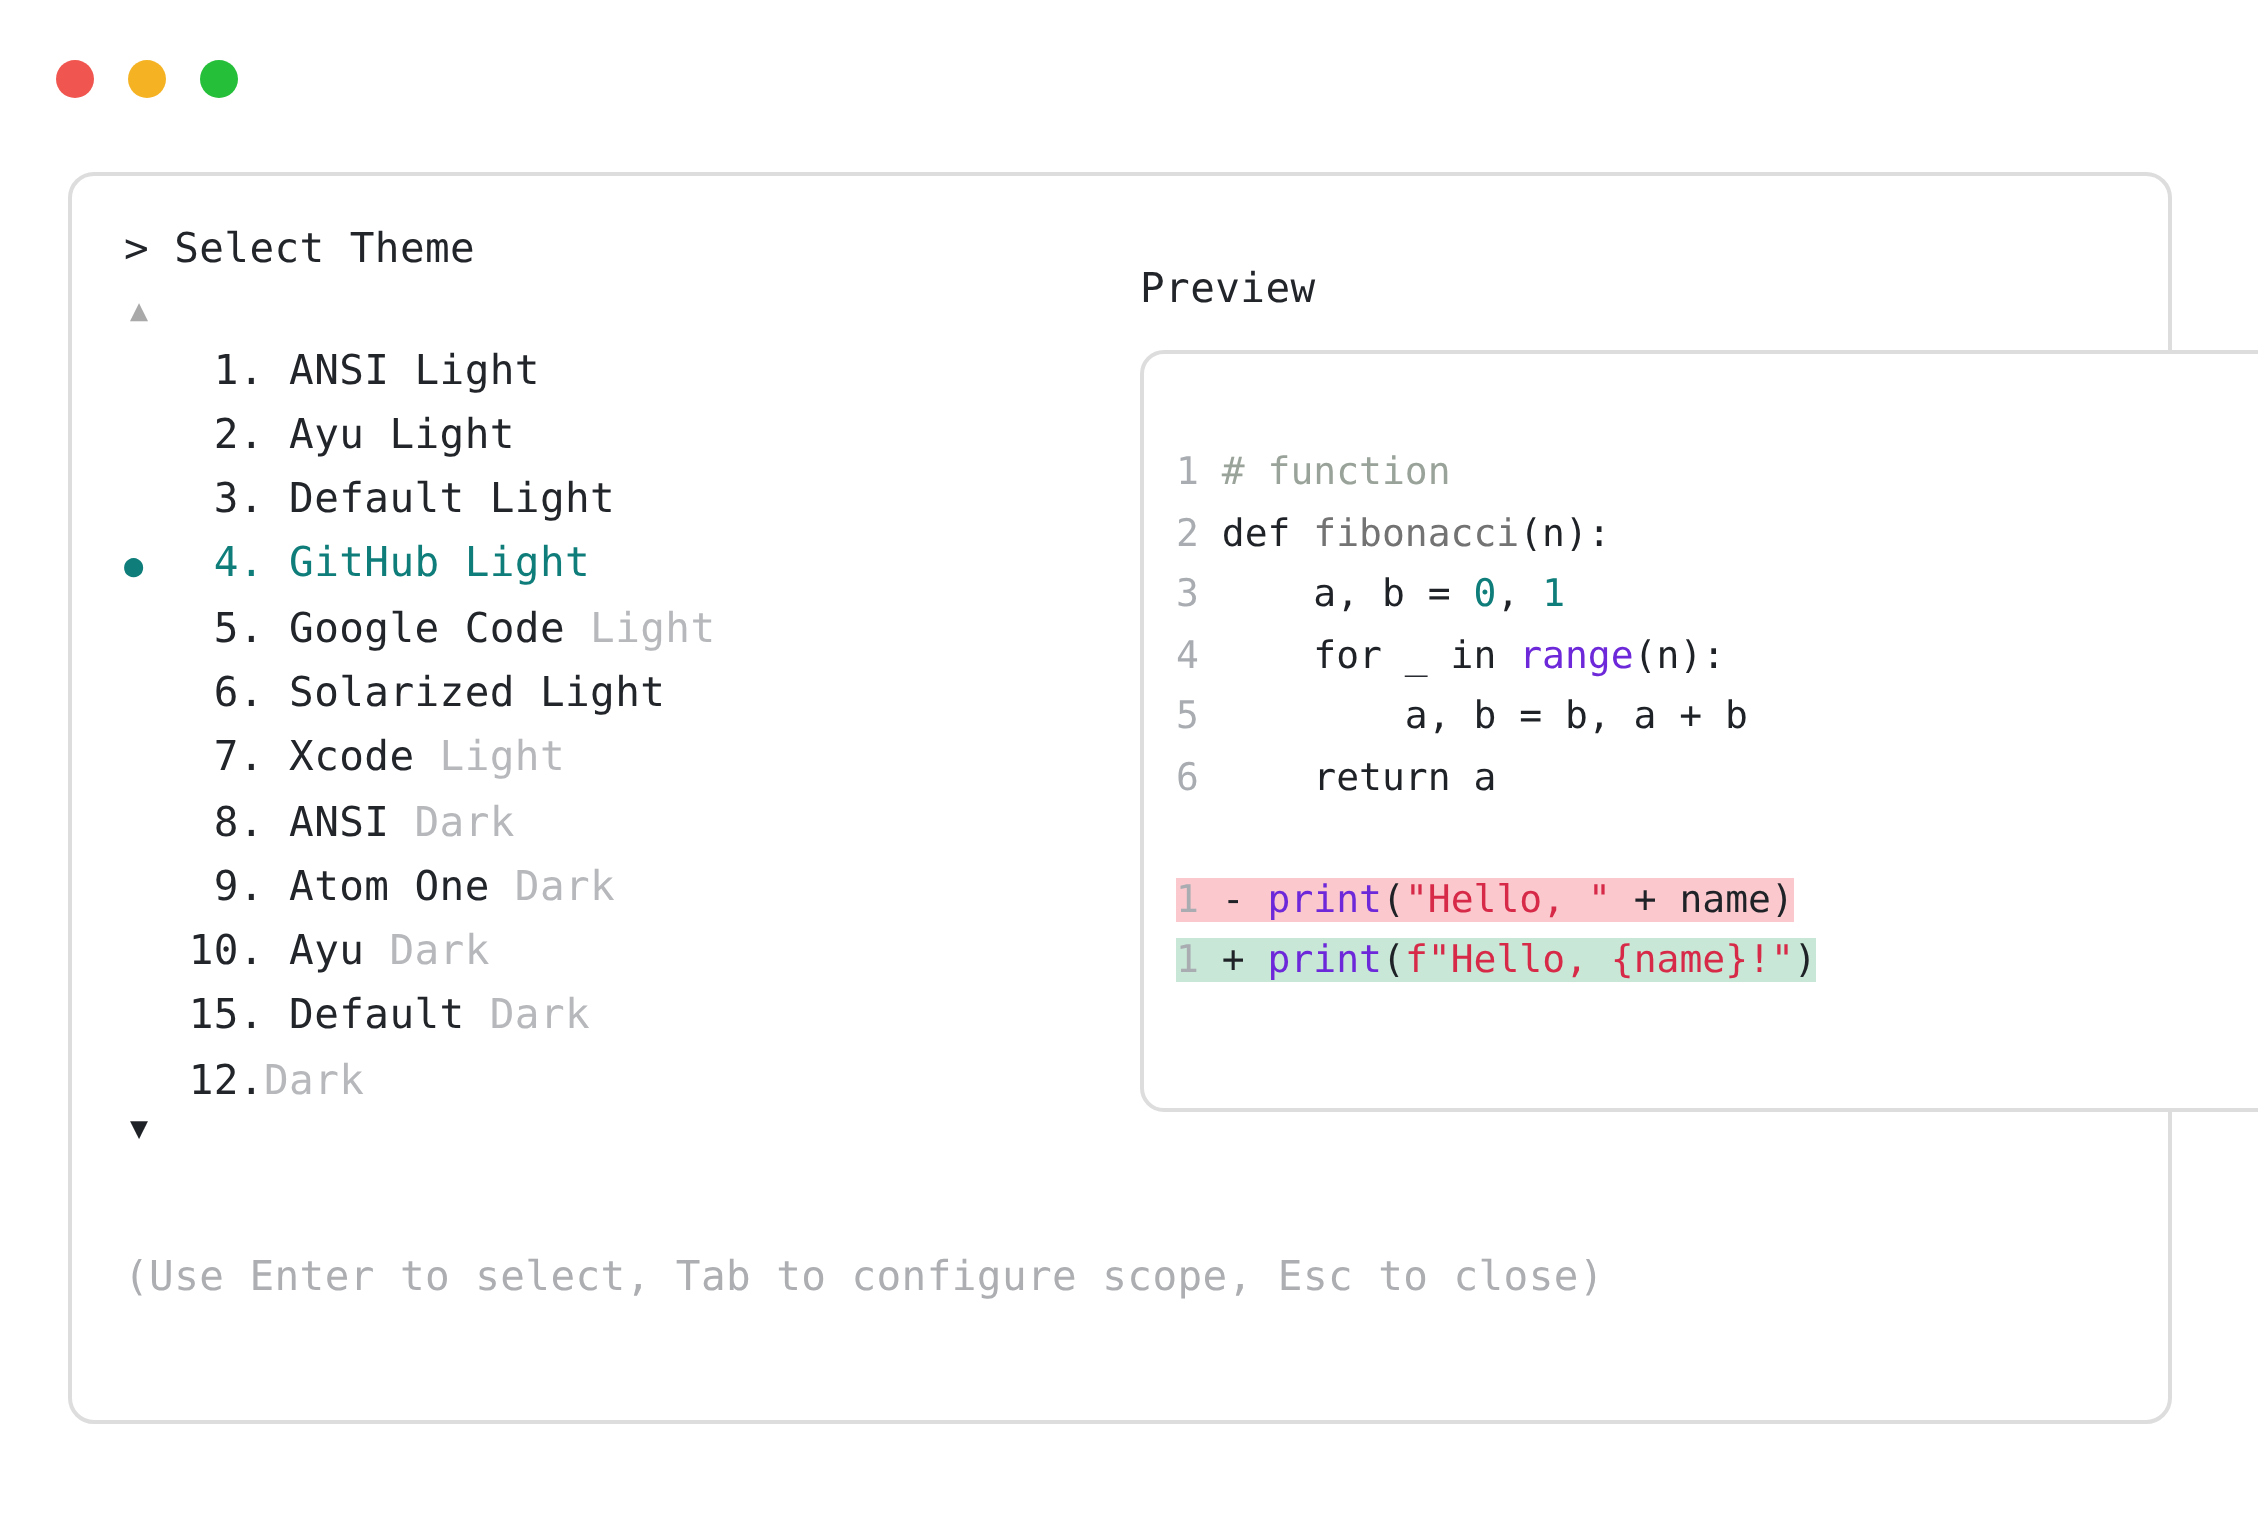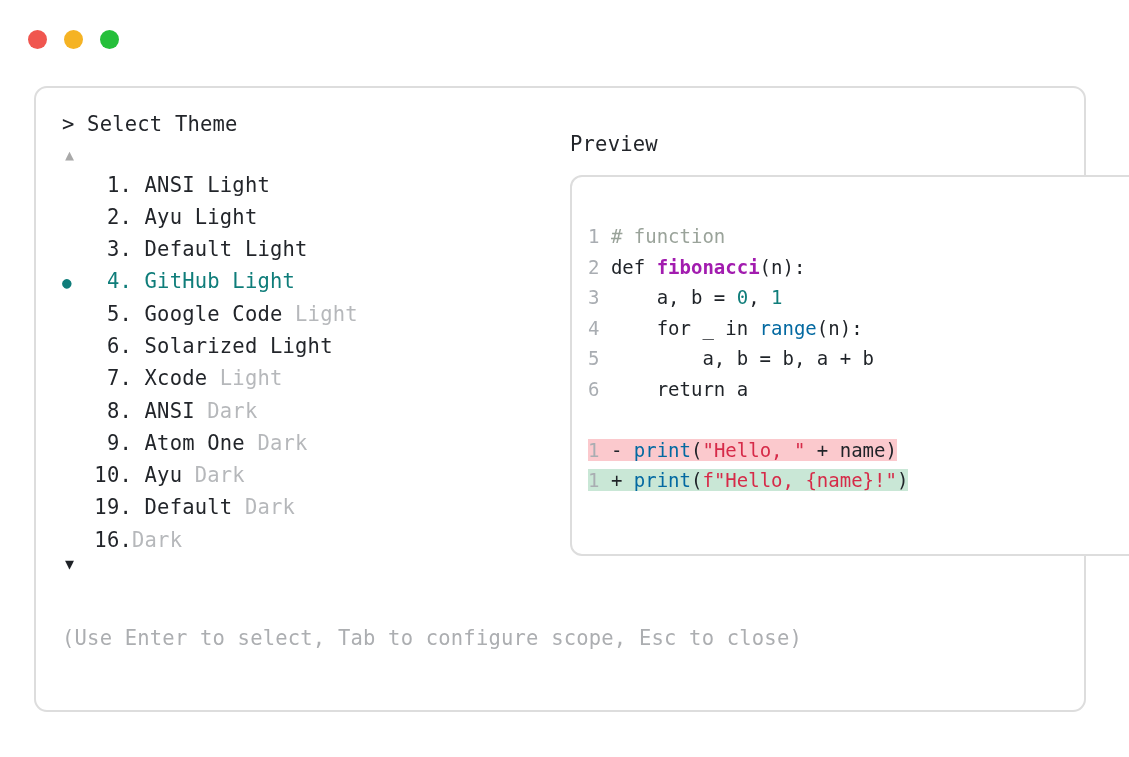--- a/index.html
+++ b/index.html
@@ -167,23 +167,23 @@
   .code-line .ln {
     color: #a9adb2;
   }
   .code-line .hl {
     display: inline;
   }
 
   
   .tok-comment { color: #9aa39a; }
   .tok-kw      { color: #1f2328; }
-  .tok-fn      { color: #a21caf; font-weight: bold; }
+  .tok-fn      { color: #737373; font-weight: normal; }
   .tok-num     { color: #0f7d7a; }
-  .tok-builtin { color: #0369a1; }
+  .tok-builtin { color: #6d28d9; }
   .tok-str     { color: #d62a48; }
   .tok-plain   { color: #1f2328; }
 
   .blank-line {
     height: 30.5px;
     display: block;
   }
 
   .diff-del .hl { background: #fbc9cd; }
   .diff-add .hl { background: #c9e7d6; }
@@ -210,22 +210,22 @@
             <div class="theme-row"><span class="bullet-cell"> </span><span class="num-cell"> 1.</span><span class="name-cell"> ANSI </span><span class="variant plain">Light</span></div>
             <div class="theme-row"><span class="bullet-cell"> </span><span class="num-cell"> 2.</span><span class="name-cell"> Ayu </span><span class="variant plain">Light</span></div>
             <div class="theme-row"><span class="bullet-cell"> </span><span class="num-cell"> 3.</span><span class="name-cell"> Default </span><span class="variant plain">Light</span></div>
             <div class="theme-row selected"><span class="bullet-cell">●</span><span class="num-cell"> 4.</span><span class="name-cell"> GitHub </span><span class="variant plain">Light</span></div>
             <div class="theme-row"><span class="bullet-cell"> </span><span class="num-cell"> 5.</span><span class="name-cell"> Google Code </span><span class="variant muted">Light</span></div>
             <div class="theme-row"><span class="bullet-cell"> </span><span class="num-cell"> 6.</span><span class="name-cell"> Solarized </span><span class="variant plain">Light</span></div>
             <div class="theme-row"><span class="bullet-cell"> </span><span class="num-cell"> 7.</span><span class="name-cell"> Xcode </span><span class="variant muted">Light</span></div>
             <div class="theme-row"><span class="bullet-cell"> </span><span class="num-cell"> 8.</span><span class="name-cell"> ANSI </span><span class="variant muted">Dark</span></div>
             <div class="theme-row"><span class="bullet-cell"> </span><span class="num-cell"> 9.</span><span class="name-cell"> Atom One </span><span class="variant muted">Dark</span></div>
             <div class="theme-row"><span class="bullet-cell"> </span><span class="num-cell">10.</span><span class="name-cell"> Ayu </span><span class="variant muted">Dark</span></div>
-            <div class="theme-row"><span class="bullet-cell"> </span><span class="num-cell">19.</span><span class="name-cell"> Default </span><span class="variant muted">Dark</span></div>
-            <div class="theme-row"><span class="bullet-cell"> </span><span class="num-cell">16.</span><span class="variant muted">Dark</span></div>
+            <div class="theme-row"><span class="bullet-cell"> </span><span class="num-cell">15.</span><span class="name-cell"> Default </span><span class="variant muted">Dark</span></div>
+            <div class="theme-row"><span class="bullet-cell"> </span><span class="num-cell">12.</span><span class="variant muted">Dark</span></div>
           </div>
 
         <div class="scroll-arrow down">▼</div>
       </div>
 
       <div class="right-col">
         <div class="preview-label">Preview</div>
         <div class="preview-box">
           <div id="code-body">
               <div class="code-line"><span class="ln">1 </span><span class="tok-comment"># function</span></div>

